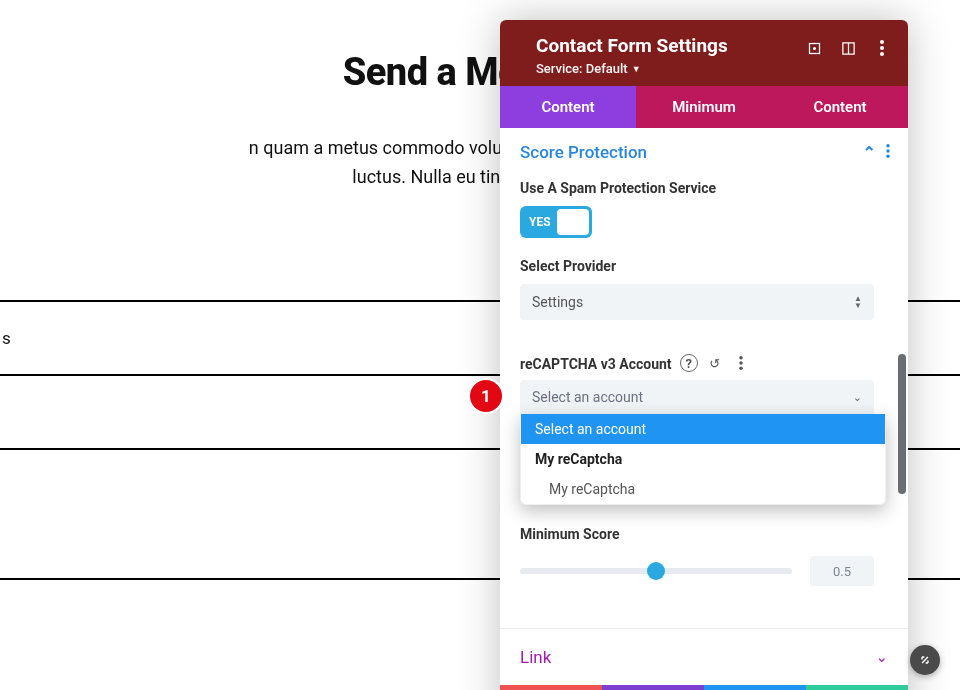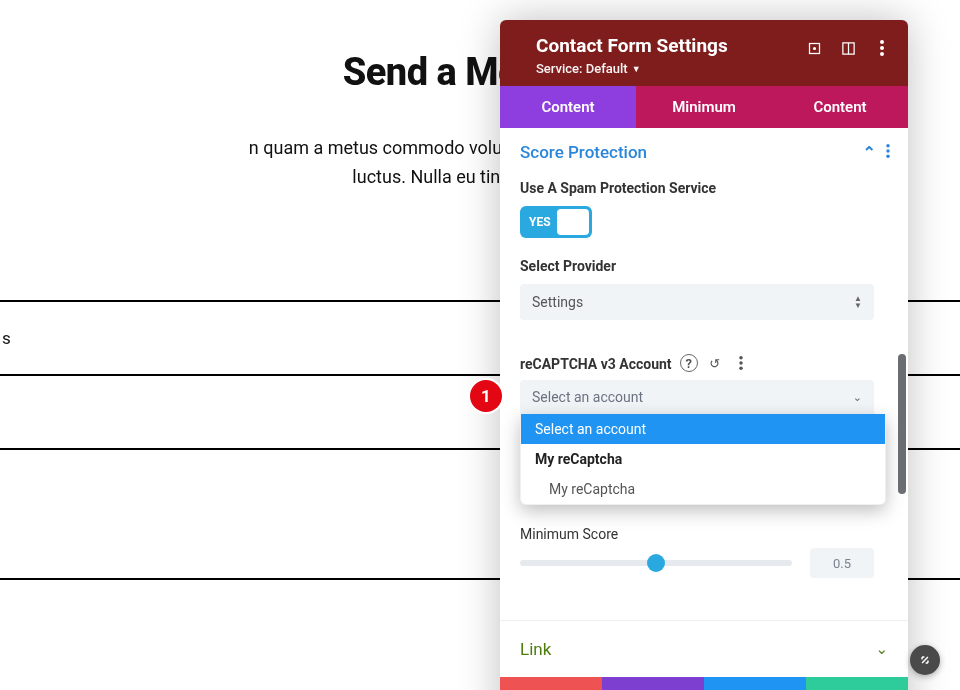--- a/index.html
+++ b/index.html
@@ -49,27 +49,27 @@
 .acct-select .chev { font-size:11px; color:#666; }
 
 .dropdown { position:absolute; left:20px; right:22px; margin-top: 0px; background:#fff; border-radius:0 0 6px 6px; box-shadow:0 6px 18px rgba(0,0,0,0.25); overflow:hidden; border:1px solid rgba(0,0,0,0.06); border-top:none; z-index:5;}
 .dd-item { padding:7px 14px; font-size:14px; cursor:pointer; }
 .dd-item.sel { background:#2094f3; color:#fff; }
 .dd-item.bold { font-weight:700; color:#222; }
 .dd-item.sub { padding-left:28px; color:#555; }
 
 .after-dd { height: 88px; }
 
-.min-score-label { font-size:14px; font-weight:400; color:#333; margin-top: 24px; }
-.slider-row { display:flex; align-items:center; gap:18px; margin-top:6px; }
+.min-score-label { font-size:14px; font-weight:700; color:#333; margin-top: 24px; }
+.slider-row { display:flex; align-items:center; gap:18px; margin-top:14px; }
 .slider-track { flex:1; height:6px; background:#e6e9ed; border-radius:3px; position:relative; }
 .slider-thumb { position:absolute; top:50%; left:50%; transform:translate(-50%,-50%); width:18px; height:18px; background:#29a9e0; border-radius:50%; }
 .slider-val { width:64px; height:30px; background:#f1f4f7; border-radius:4px; display:flex; align-items:center; justify-content:center; font-size:13px; color:#7a8290; }
 
-.link-section { border-top:1px solid #eee; padding:18px 20px; display:flex; justify-content:space-between; align-items:center; color:#4d7c0f; font-size:17px; }
+.link-section { border-top:1px solid #eee; padding:18px 20px; display:flex; justify-content:space-between; align-items:center; color:#a21caf; font-size:17px; }
 
 .sp-footer { display:flex; height:50px; border-radius:0 0 6px 6px; overflow:hidden; }
 .sp-fbtn { flex:1; display:flex; align-items:center; justify-content:center; color:#fff; cursor:pointer; font-size:17px; }
 .fb-red { background:#ee5253; }
 .fb-purple { background:#7c3fcf; }
 .fb-blue { background:#2094f3; }
 .fb-green { background:#2ecc9b; }
 
 .marker { position:absolute; left:470px; top:380px; width:32px; height:32px; background:#e30613; border-radius:50%; color:#fff; display:flex; align-items:center; justify-content:center; font-weight:700; font-size:17px; box-shadow:0 0 0 2px #fff; z-index:20;}
 

